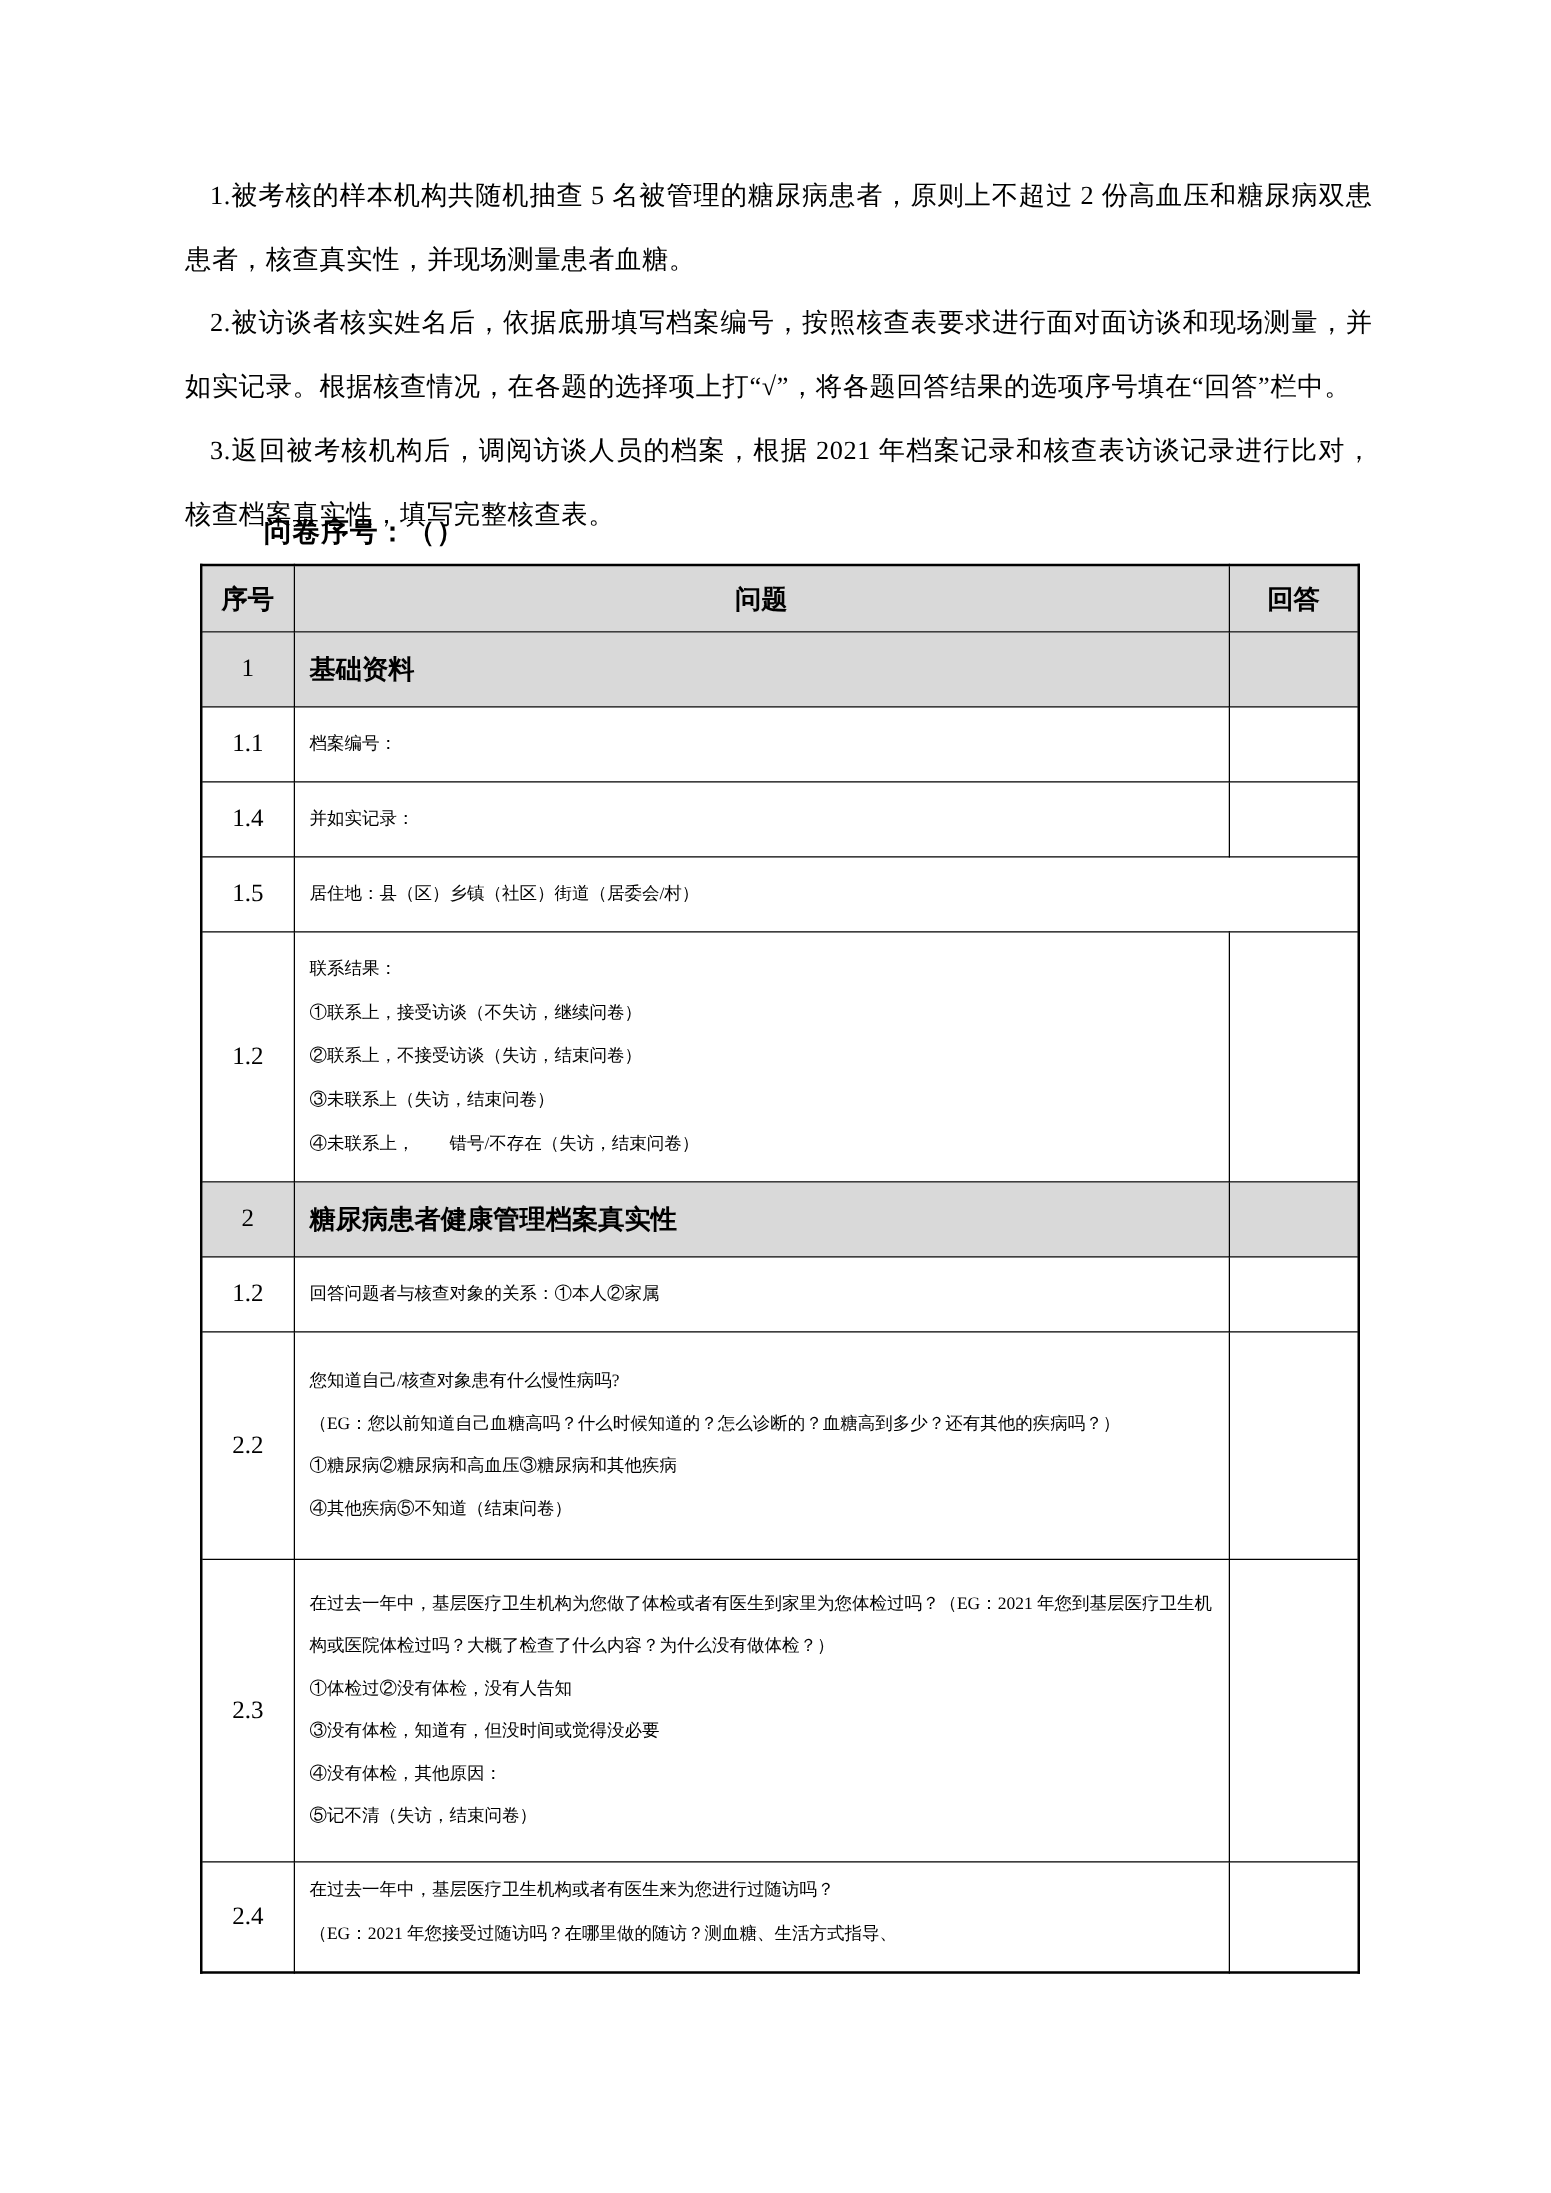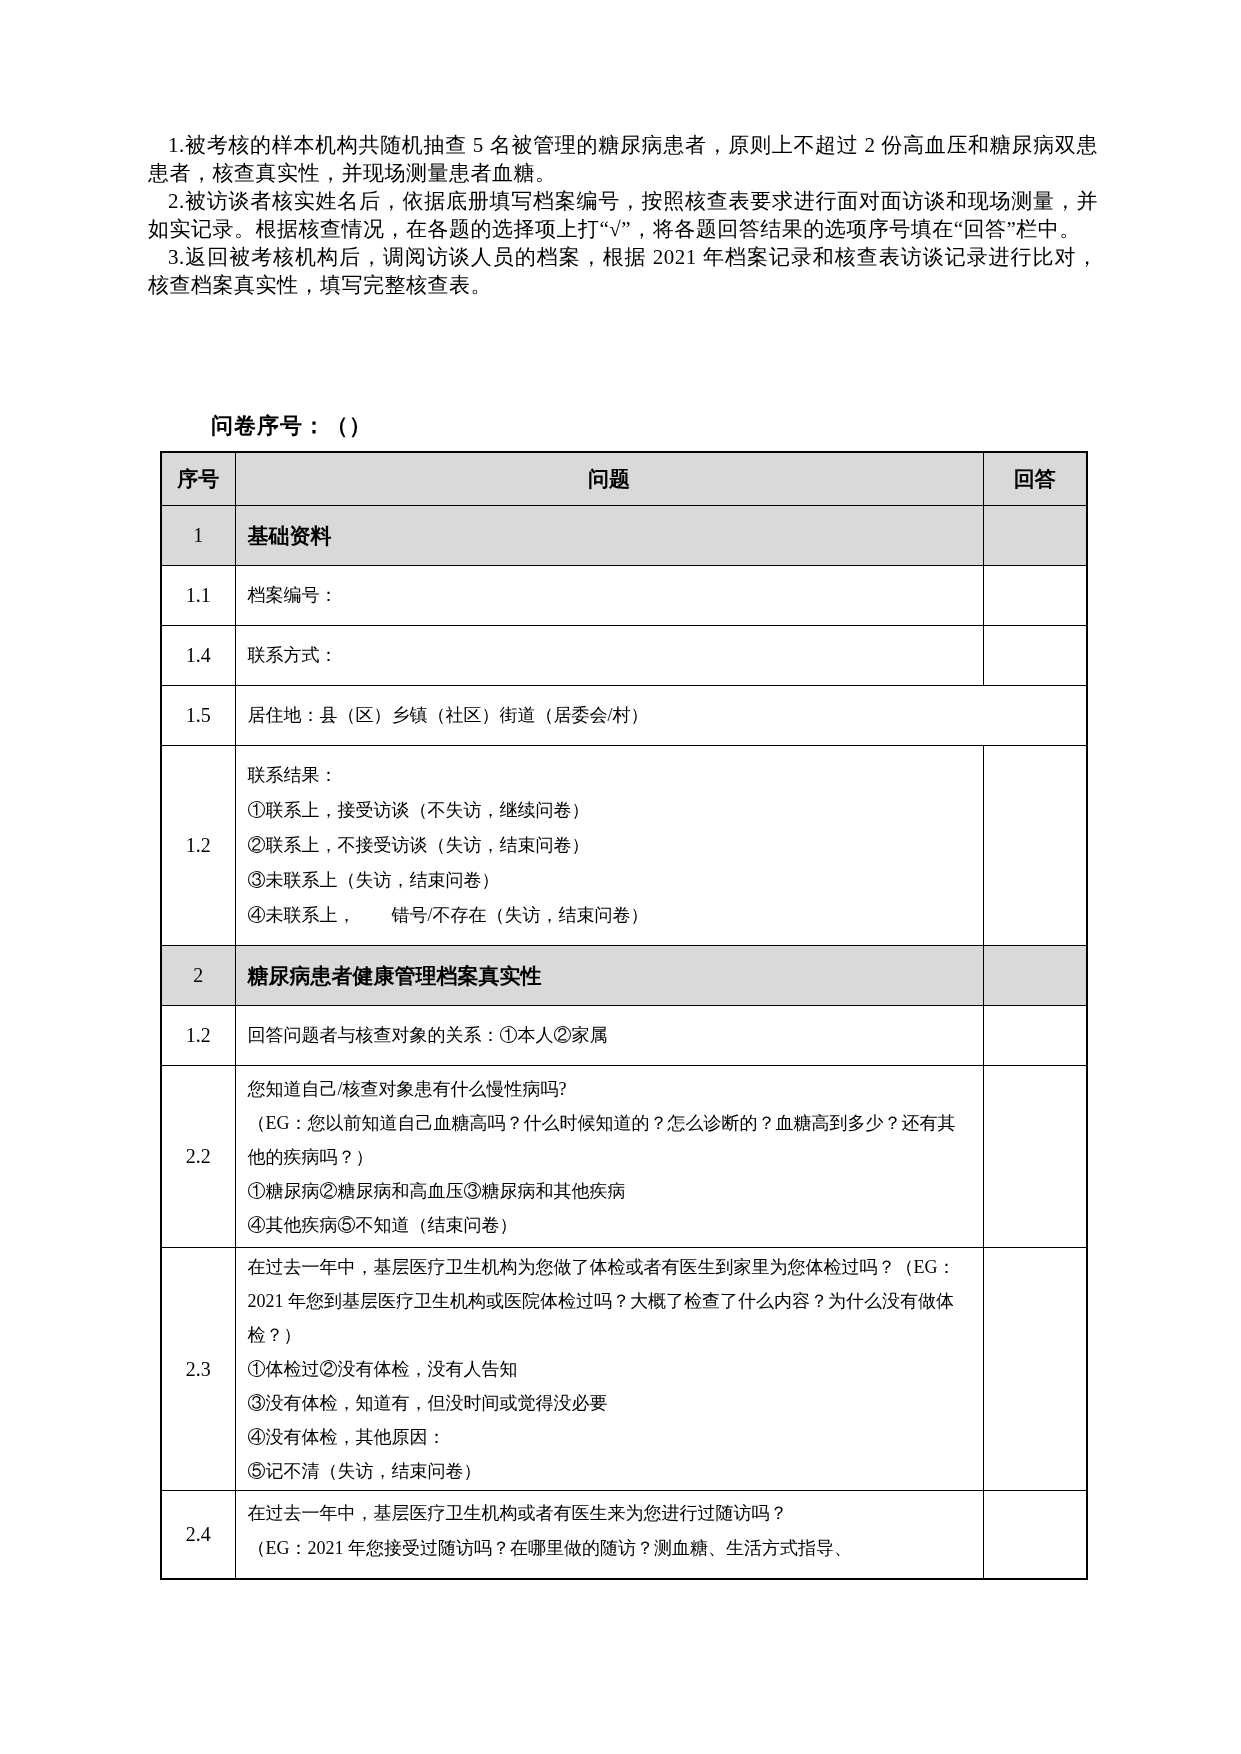--- a/index.html
+++ b/index.html
@@ -12,21 +12,21 @@
     font-family:"Liberation Serif", serif;
     overflow:hidden;
   }
   .intro{
     position:absolute;
     left:148px;top:131px;width:950px;
   }
   .intro p{
     margin:0;
     font-size:21px;
-    line-height:28px;
+    line-height:51px;
     text-align:justify;
     text-indent:20px;
     letter-spacing:0.5px;
   }
   .qtitle{
     position:absolute;
     left:211px;top:411px;
     font-family:"Liberation Sans", sans-serif;
     font-weight:bold;
     font-size:22px;
@@ -52,21 +52,21 @@
     font-weight:bold;
     font-size:21px;
     text-align:center;
   }
   td.no-cell{
     text-align:center;
     font-size:20px;
     font-family:"Liberation Serif", serif;
   }
   td.q-cell{
-    font-size:18px;
+    font-size:14px;
     line-height:35px;
     padding:4px 14px 4px 16px;
     text-align:left;
   }
   td.q-cell .line{white-space:normal;}
   tr.section td{
     background:#d9d9d9;
   }
   tr.section td.q-cell{
     font-family:"Liberation Sans", sans-serif;
@@ -117,21 +117,21 @@
     <tr style="height:48px">
       <td class="no-cell">1.1</td>
       <td class="q-cell">档案编号：</td>
       <td class="a-cell"></td>
     </tr>
 
 
 
     <tr style="height:50px">
       <td class="no-cell">1.4</td>
-      <td class="q-cell">联系方式：</td>
+      <td class="q-cell">并如实记录：</td>
       <td class="a-cell"></td>
     </tr>
 
     <tr style="height:48px">
       <td class="no-cell">1.5</td>
       <td class="q-cell" colspan="2">居住地：县（区）乡镇（社区）街道（居委会/村）</td>
     </tr>
 
     <tr style="height:195px">
       <td class="no-cell">1.2</td>

